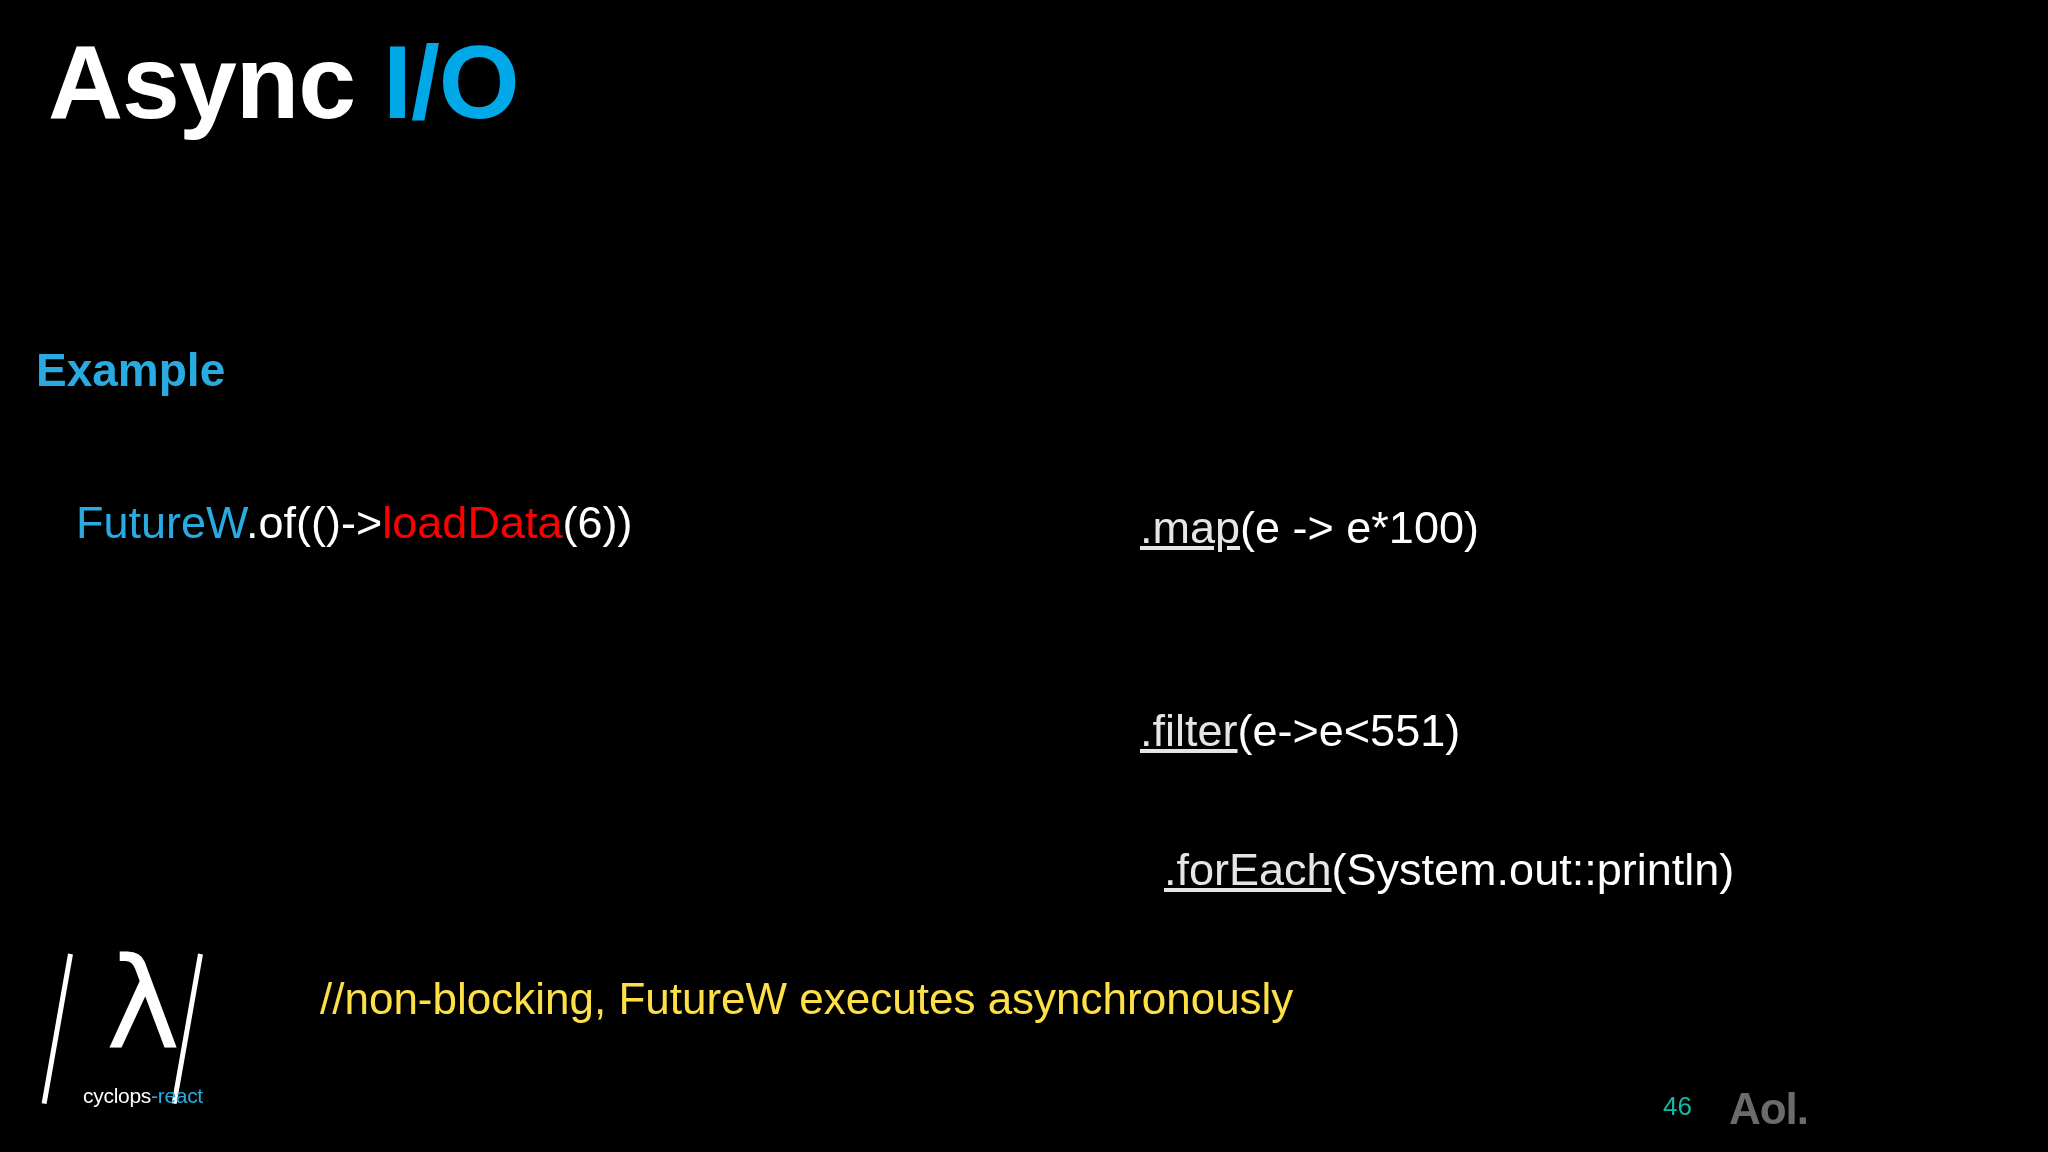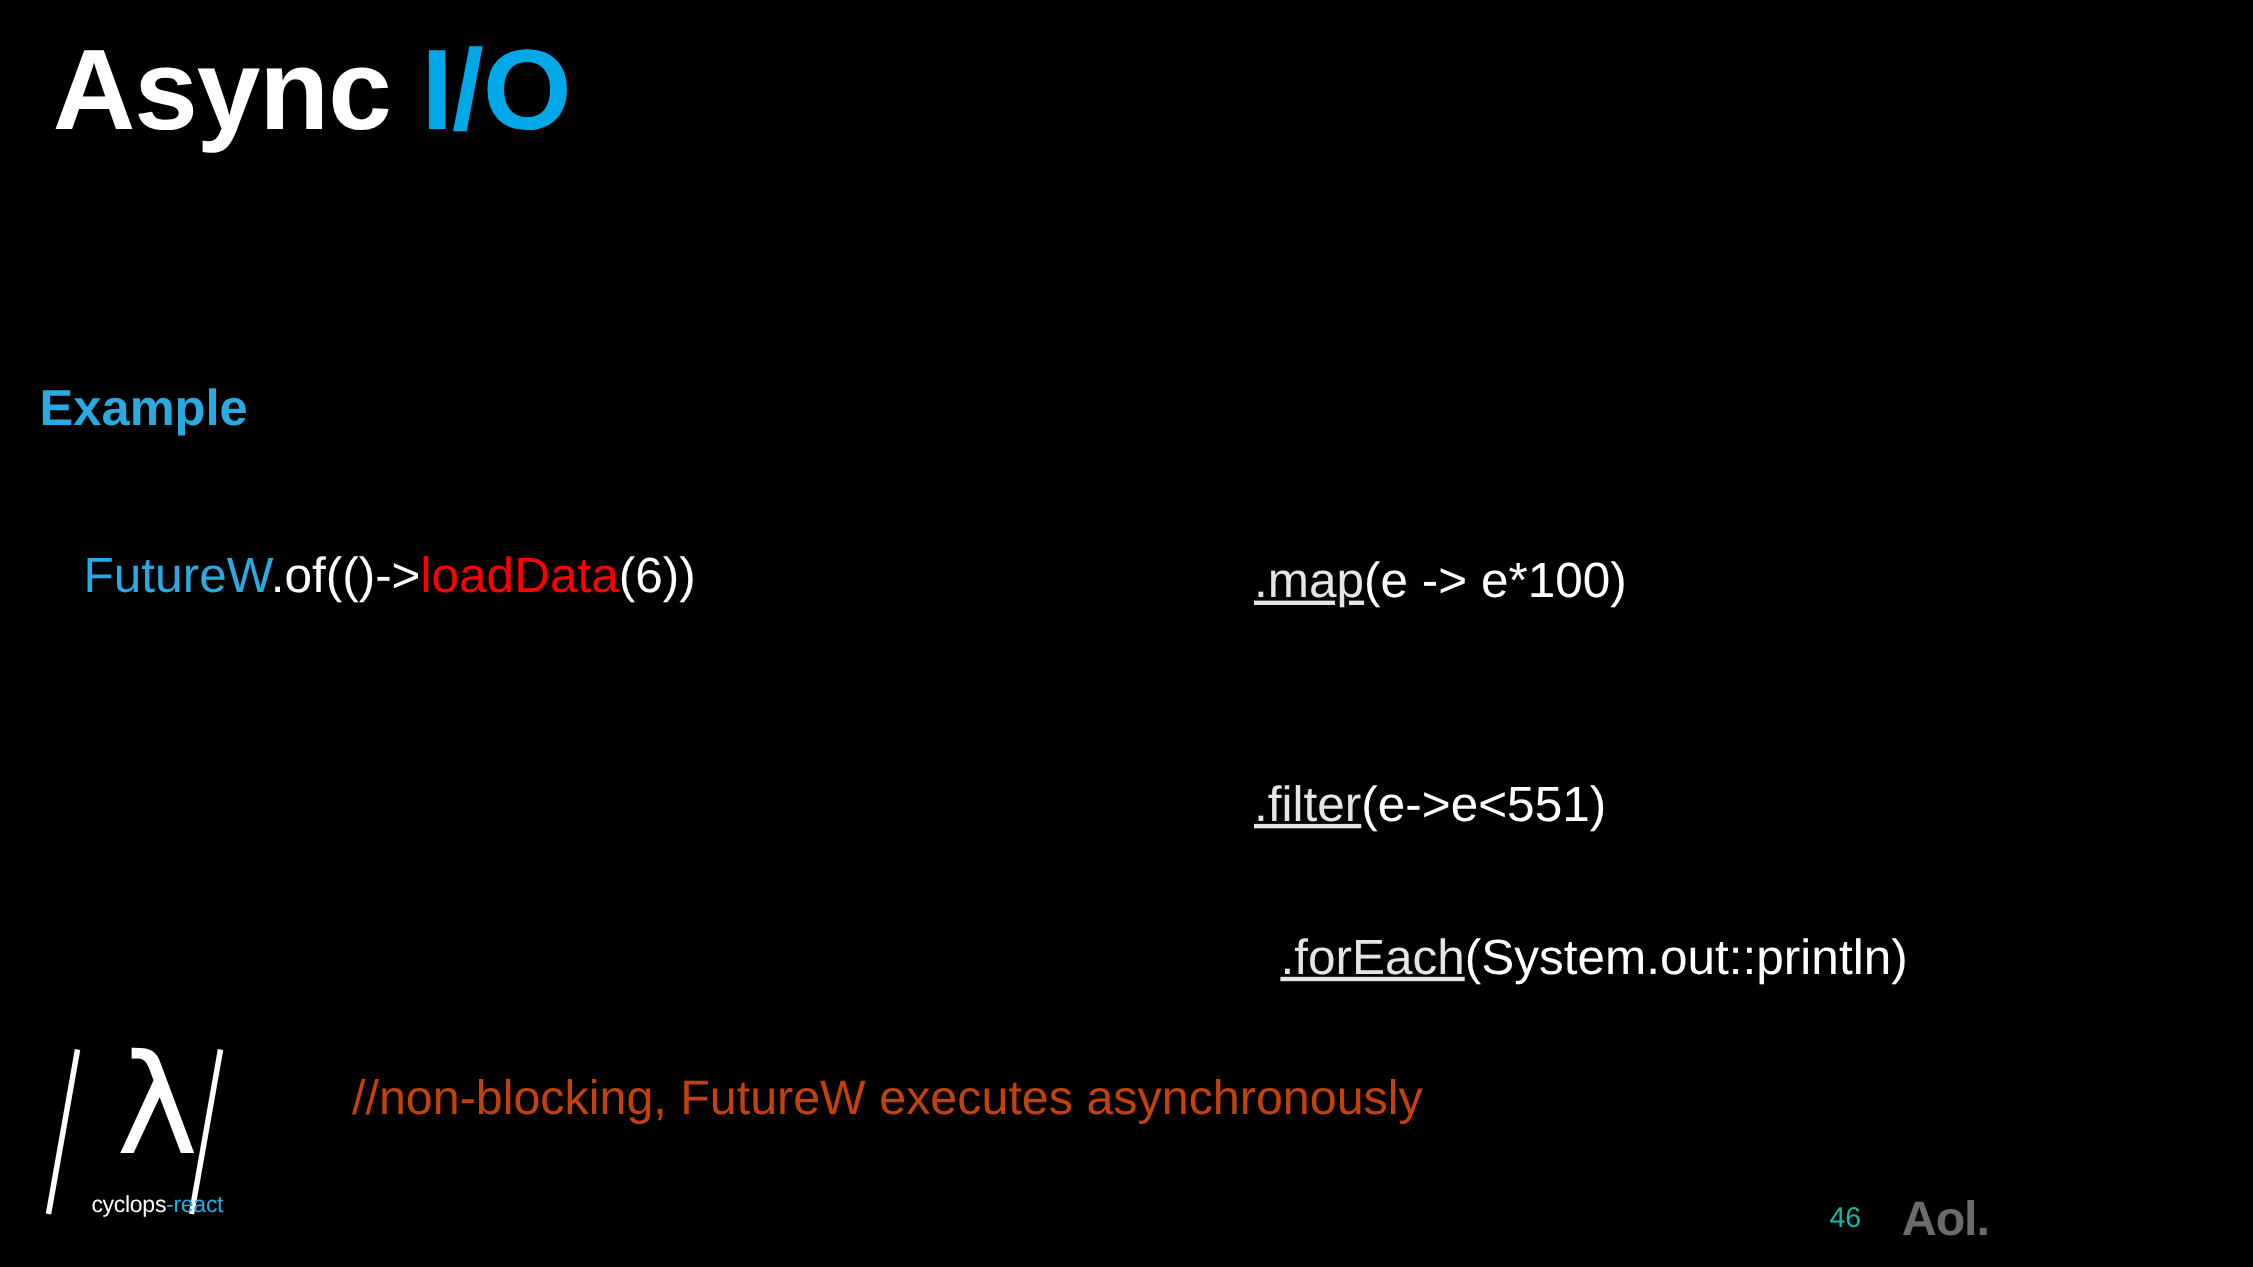--- a/index.html
+++ b/index.html
@@ -63,21 +63,21 @@
   .line-futurew { left: 28px;   top: 498px; margin-left: 48px; }
   .line-map     { left: 1140px; top: 503px; }
   .line-filter  { left: 1140px; top: 678px; margin-top: 28px; }
   .line-foreach { left: 1130px; top: 845px; margin-left: 34px; }
 
   .comment-line {
     position: absolute;
     left: 320px;
     top: 974px;
     font-size: 44px;
-    color: #c2410c;
+    color: #fde047;
     white-space: nowrap;
     text-align: right;
   }
 
   
   .logo {
     position: absolute;
     left: 48px;
     top: 950px;
     width: 190px;

